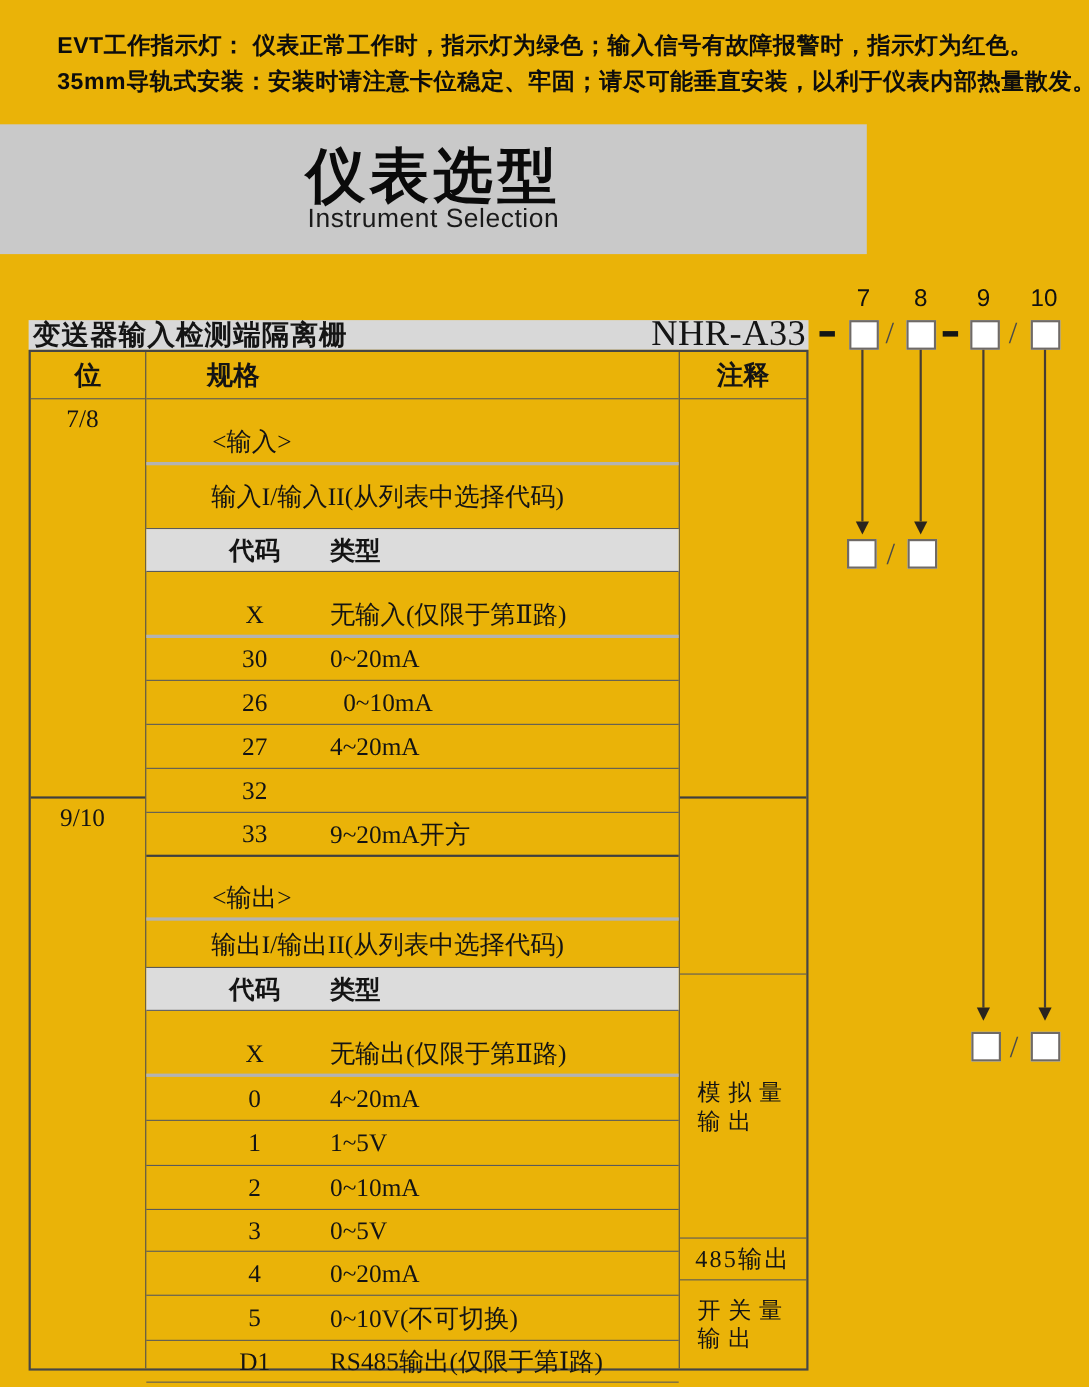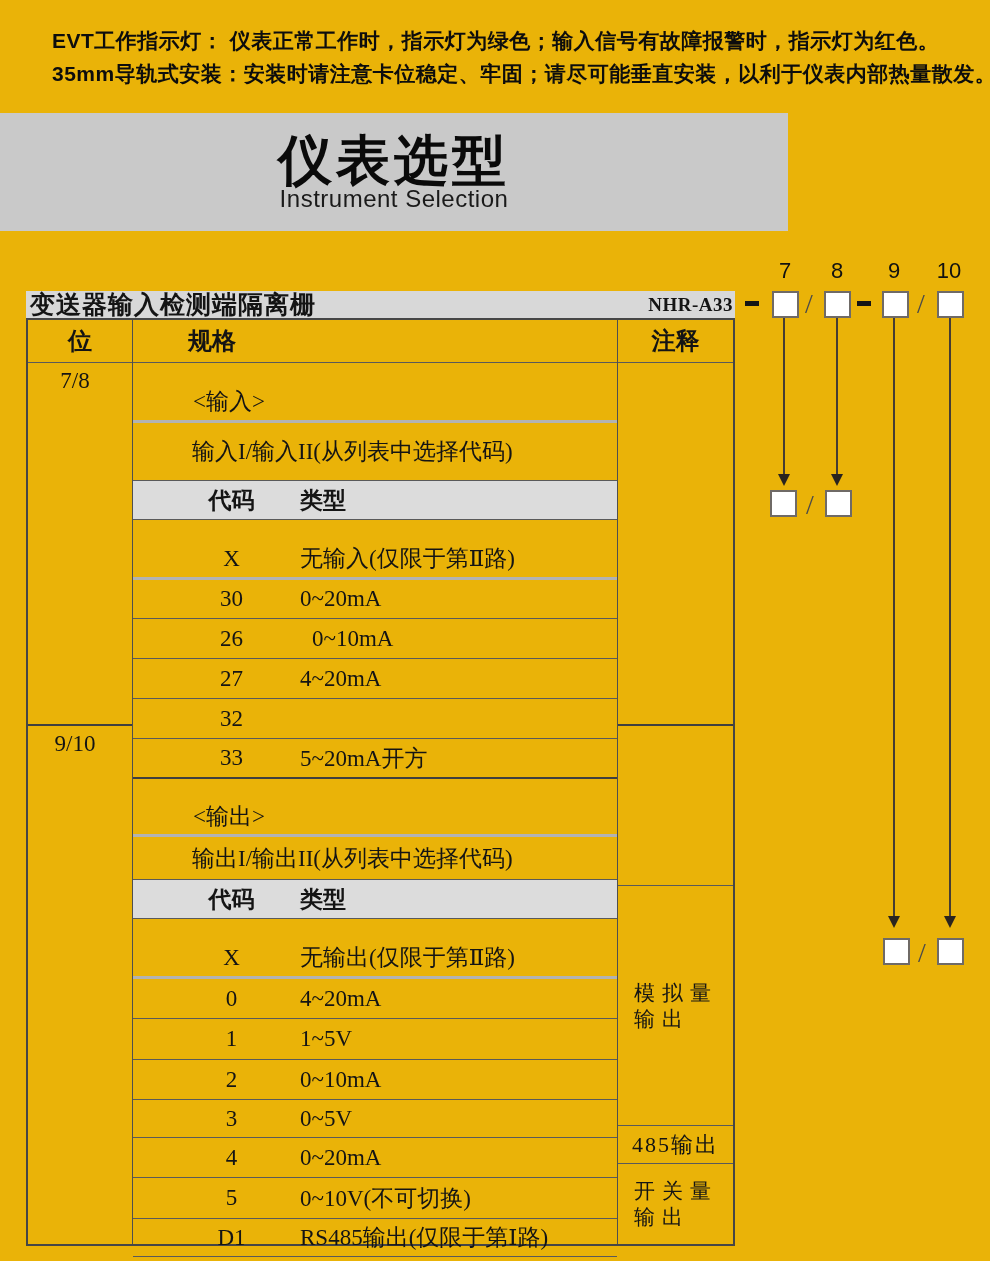--- a/index.html
+++ b/index.html
@@ -14,21 +14,21 @@
           display:flex;flex-direction:column;align-items:center;justify-content:center;}
   .banner-title{font-family:"Liberation Sans","DejaVu Sans",sans-serif;font-weight:700;
                 font-size:54px;line-height:56px;color:#0a0a0a;letter-spacing:4px;}
   .banner-sub{font-family:"Liberation Sans","DejaVu Sans",sans-serif;font-size:24px;line-height:26px;
               color:#1a1a1a;margin-top:-2px;letter-spacing:0.5px;}
   
   .title-band{position:absolute;left:26px;top:291px;width:709px;height:27px;background:#d8d8d8;
               display:flex;align-items:center;justify-content:space-between;box-sizing:border-box;
               padding:0 2px 0 4px;}
   .title-band .pname{font-weight:700;font-size:25px;letter-spacing:1px;}
-  .title-band .model{font-weight:700;font-size:19px;letter-spacing:0.5px;}
+  .title-band .model{font-weight:400;font-size:33px;letter-spacing:0.5px;}
   
   .tbl{position:absolute;left:26px;top:318px;width:709px;height:928px;box-sizing:border-box;
        border:2px solid #464646;display:flex;}
   .col{box-sizing:border-box;}
   .col-pos{width:105px;border-right:1px solid #4f4f4f;}
   .col-spec{width:485px;border-right:1px solid #4f4f4f;}
   .col-note{flex:1;}
   .cell{box-sizing:border-box;display:flex;align-items:center;font-size:23px;}
   .bb{border-bottom:1px solid #5a5a5a;}
   .bbg{border-bottom:3px solid #b3b3b3;margin-top:20px;}
@@ -134,21 +134,21 @@
       </div>
       <div class="cell bb" style="height:40px;">
         <span class="code">27</span>
         <span class="type">4~20mA</span>
       </div>
       <div class="cell bb" style="height:40px;">
         <span class="code">32</span>
       </div>
       <div class="cell bbd" style="height:40px;">
         <span class="code">33</span>
-        <span class="type">5~20mA开方</span>
+        <span class="type">9~20mA开方</span>
       </div>
 
       <div class="cell bbg sec" style="height:38px;">&lt;输出&gt;</div>
       <div class="cell bb sub" style="height:43px;">输出I/输出II(从列表中选择代码)</div>
       <div class="cell bb codehead" style="height:39px;">
         <span class="code">代码</span>
         <span class="type">类型</span>
       </div>
       <div class="cell bbg" style="height:40px;">
         <span class="code">X</span>

